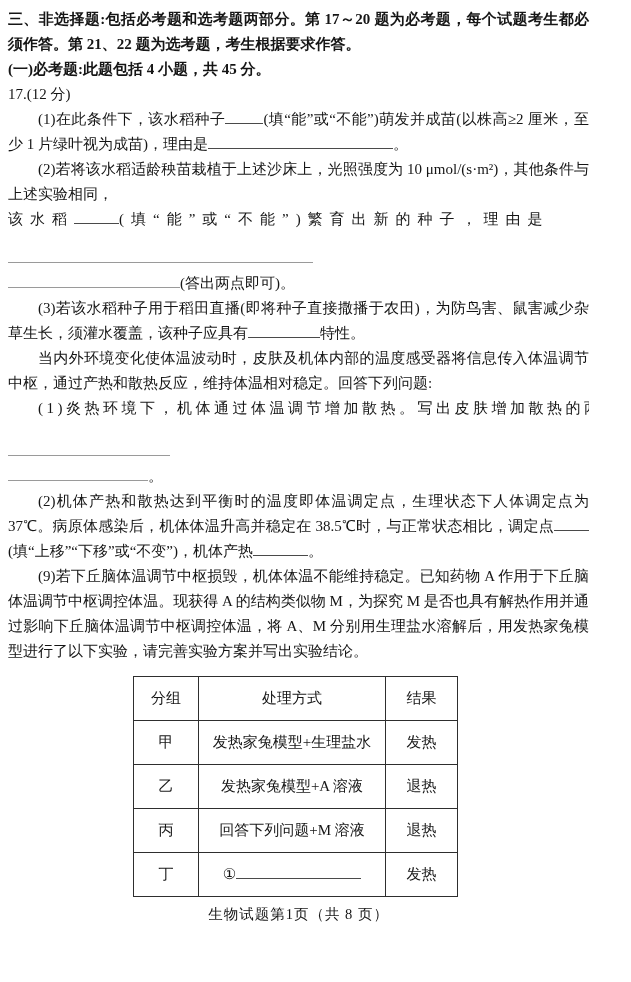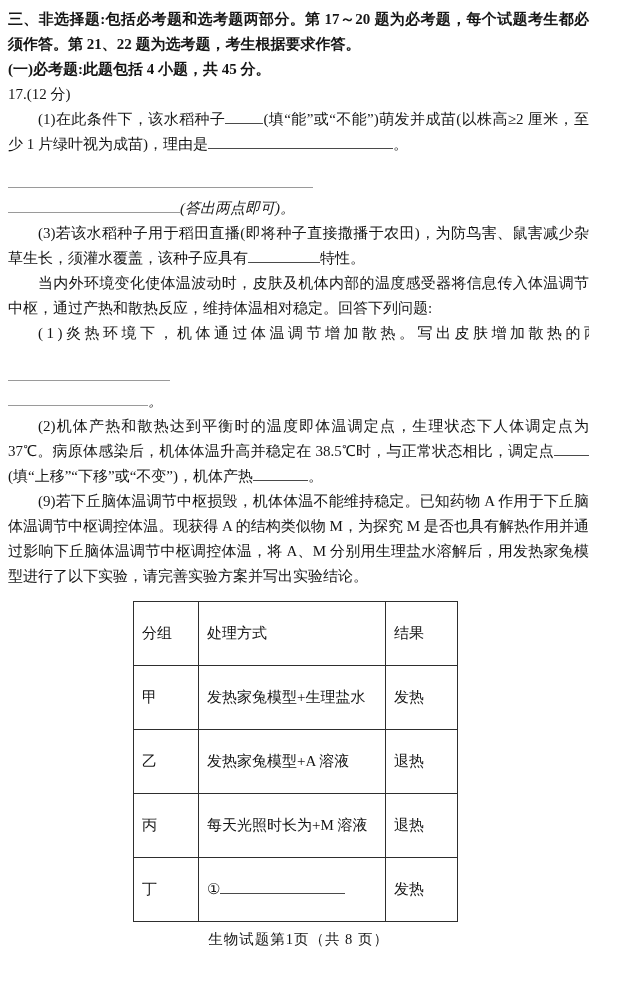--- a/index.html
+++ b/index.html
@@ -24,35 +24,35 @@
     height:1.05em;
     border-bottom:1px solid #4a4a4a;
     vertical-align:baseline;
   }
   .gray { border-bottom-color:#9a9a9a; }
   .w35{width:35px}.w38{width:38px}.w45{width:45px}.w55{width:55px}
   .w72{width:72px}.w125{width:125px}.w140{width:140px}.w162{width:162px}
   .w172{width:172px}.w185{width:185px}.w305{width:305px}
   .spread17 { letter-spacing:7px; white-space:nowrap; overflow:hidden; }
   .spread18 { letter-spacing:3.5px; text-indent:2em; white-space:nowrap; overflow:hidden; }
-  .rule-line { line-height:25px;font-style:italic; }
+  .rule-line { line-height:25px; }
   .mt14 { margin-top:14px; }
   .mt18 { margin-top:18px; }
   .mt6  { margin-top:6px; }
   table.exp {
     border-collapse:collapse;
     margin:12px 0 0 125px;
     font-size:15px;
   }
   table.exp td, table.exp th {
     border:1px solid #2e2e2e;
     height:27px;
-    padding:18px 8px;
+    padding:8px 8px;
     font-weight:normal;
-    text-align:left;
+    text-align:center;
   }
   .col-group { width:48px; }
   .col-treat { width:170px; }
   .col-result { width:55px; }
   td.treat { text-align:left;margin-top:11px; }
   .footer {
     text-align:center;
     font-size:14.5px;
     margin-top:5px;
     letter-spacing:1px;
@@ -65,20 +65,24 @@
 
   <p class="bold just">三、非选择题:包括必考题和选考题两部分。第 17～20 题为必考题，每个试题考生都必须作答。第 21、22 题为选考题，考生根据要求作答。</p>
   <p class="bold just">(一)必考题:此题包括 4 小题，共 45 分。</p>
 
   <p>17.(12 分)</p>
 
   <p class="indent just">
     <span>(1)在此条件下，该水稻种子</span><span class="blank w38"></span><span>(填“能”或“不能”)萌发并成苗(以株高≥2 厘米，至少 1 片绿叶视为成苗)，理由是</span><span class="blank w185"></span><span>。</span>
   </p>
 
+  <p class="indent just">(2)若将该水稻适龄秧苗栽植于上述沙床上，光照强度为 10 μmol/(s·m²)，其他条件与上述实验相同，</p>
+  <p class="spread17">
+    <span>该水稻</span><span class="blank w45"></span><span>(填“能”或“不能”)繁育出新的种子，理由是</span>
+  </p>
   <div class="rule-line mt14">
     <span class="blank w305 gray"></span>
   </div>
   <div class="rule-line">
     <span class="blank w172 gray"></span><span>(答出两点即可)。</span>
   </div>
 
   <p class="indent just">
     <span>(3)若该水稻种子用于稻田直播(即将种子直接撒播于农田)，为防鸟害、鼠害减少杂草生长，须灌水覆盖，该种子应具有</span><span class="blank w72"></span><span>特性。</span>
   </p>
@@ -113,21 +117,21 @@
       <td class="treat">发热家兔模型+生理盐水</td>
       <td>发热</td>
     </tr>
     <tr>
       <td>乙</td>
       <td class="treat">发热家兔模型+A 溶液</td>
       <td>退热</td>
     </tr>
     <tr>
       <td>丙</td>
-      <td class="treat">每天光照时长为+M 溶液</td>
+      <td class="treat">回答下列问题+M 溶液</td>
       <td>退热</td>
     </tr>
     <tr>
       <td>丁</td>
       <td class="treat">
         <span>①</span><span class="blank w125"></span>
       </td>
       <td>发热</td>
     </tr>
   </tbody>

